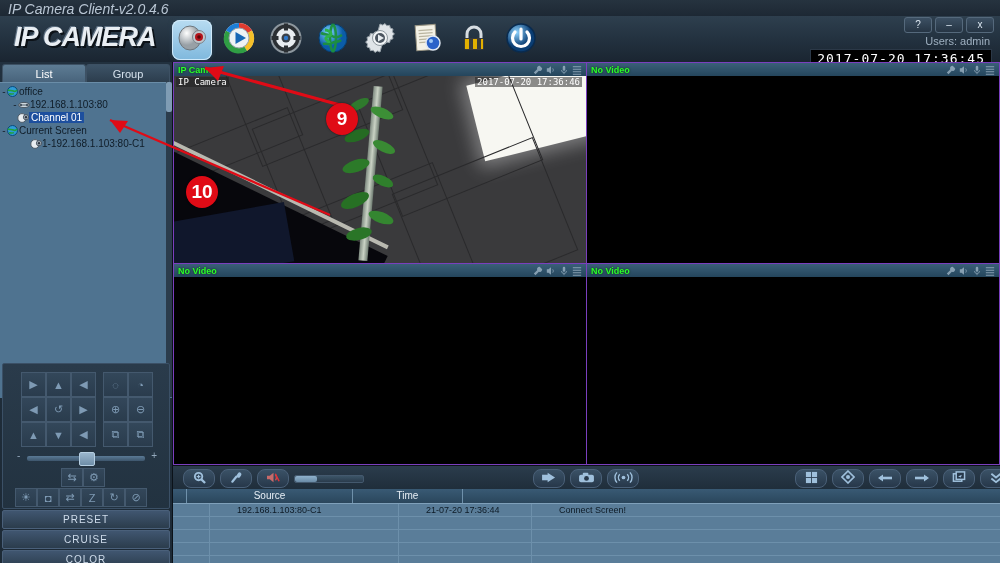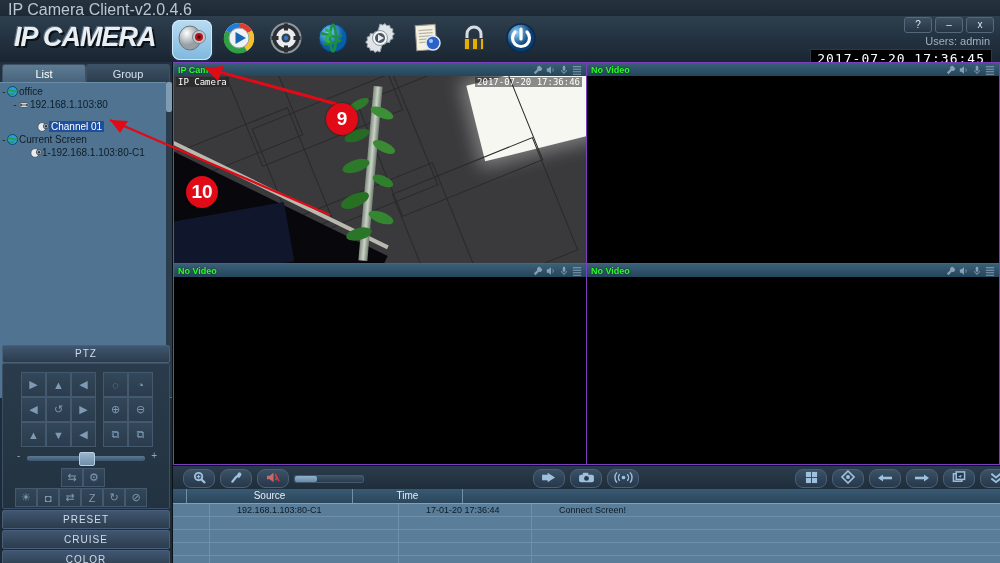--- a/index.html
+++ b/index.html
@@ -5,21 +5,21 @@
   html,body{margin:0;padding:0;background:#0b0f14;}
   body{width:1000px;height:563px;overflow:hidden;
        font-family:"Liberation Sans",sans-serif;color:#cfd9e3;}
   #app{position:relative;width:1000px;height:563px;
        background:linear-gradient(#1b2733,#16202b);overflow:hidden;}
 
   
   .titlebar{position:absolute;left:0;top:0;width:1000px;height:16px;
             background:linear-gradient(#26333f,#1d2834);
             border-bottom:1px solid #0d141b;}
-  .titlebar .ttl{position:absolute;left:8px;top:1px;font-size:16px;color:#b9c6d4;}
+  .titlebar .ttl{position:absolute;left:8px;top:1px;font-size:14px;color:#b9c6d4;font-style:italic;}
 
   
   .header{position:absolute;left:0;top:16px;width:1000px;height:46px;
           background:linear-gradient(180deg,#2e3f4e 0%,#243341 45%,#1a2531 100%);
           border-bottom:1px solid #0a1016;}
   .brand{position:absolute;left:14px;top:6px;font-size:27px;font-weight:bold;
          font-style:italic;letter-spacing:-1px;color:#e9eef3;
          text-shadow:2px 2px 0 #0c1218,-1px -1px 0 #5f7183;}
 
   .tbar{position:absolute;left:172px;top:2px;height:44px;display:flex;align-items:center;gap:7px;}
@@ -275,41 +275,40 @@
               <circle cx="6.5" cy="5.5" r="5" fill="#2f9ad6" stroke="#0a4a7a"></circle>
               <path d="M1.8 4c2 1 4 0 5.5 1s2.5 0 3.8-1" stroke="#23a03c" stroke-width="1.6" fill="none"></path>
               <path d="M3 8c2-.5 3 .6 5-.4" stroke="#23a03c" stroke-width="1.6" fill="none"></path>
             </svg></span><span class="lbl">office</span></div>
         <div class="tnode" style="padding-left: 17px; margin-top: 1px;"><span class="exp" style="left: 11px;">-</span><span class="ico"><svg width="14" height="11" viewBox="0 0 14 11">
               <ellipse cx="7" cy="6" rx="5.5" ry="2.6" fill="#cfd9e0" stroke="#4d5a66"></ellipse>
               <path d="M2 6h10" stroke="#4d5a66"></path>
               <circle cx="4" cy="6" r="1" fill="#33424f"></circle>
               <circle cx="10" cy="6" r="1" fill="#33424f"></circle>
             </svg></span><span class="lbl">192.168.1.103:80</span></div>
-        <div class="tnode" style="padding-left: 36px; margin-top: 10px;"><span class="exp" style="left: 22px;"></span><span class="ico"><svg width="14" height="11" viewBox="0 0 14 11">
+        <div class="tnode" style="padding-left: 16px; margin-top: 1px;"><span class="exp" style="left: 22px;"></span><span class="ico"><svg width="14" height="11" viewBox="0 0 14 11">
               <ellipse cx="6" cy="6" rx="4.2" ry="4.4" fill="#e8edf1" stroke="#4d5a66"></ellipse>
               <circle cx="10" cy="5.2" r="2.6" fill="#aeb8c0" stroke="#465260"></circle>
               <circle cx="10" cy="5.2" r="1.2" fill="#2a3440"></circle>
             </svg></span><span class="lbl sel">Channel 01</span></div>
         <div class="tnode" style="padding-left: 6px; margin-top: 1px;"><span class="exp" style="left: 0px;">-</span><span class="ico"><svg width="13" height="11" viewBox="0 0 13 11">
               <circle cx="6.5" cy="5.5" r="5" fill="#2f9ad6" stroke="#0a4a7a"></circle>
               <path d="M1.8 4c2 1 4 0 5.5 1s2.5 0 3.8-1" stroke="#23a03c" stroke-width="1.6" fill="none"></path>
               <path d="M3 8c2-.5 3 .6 5-.4" stroke="#23a03c" stroke-width="1.6" fill="none"></path>
             </svg></span><span class="lbl">Current Screen</span></div>
         <div class="tnode" style="padding-left: 29px; margin-top: 1px;"><span class="exp" style="left: 11px;"></span><span class="ico"><svg width="14" height="11" viewBox="0 0 14 11">
               <ellipse cx="6" cy="6" rx="4.2" ry="4.4" fill="#e8edf1" stroke="#4d5a66"></ellipse>
               <circle cx="10" cy="5.2" r="2.6" fill="#aeb8c0" stroke="#465260"></circle>
               <circle cx="10" cy="5.2" r="1.2" fill="#2a3440"></circle>
             </svg></span><span class="lbl">1-192.168.1.103:80-C1</span></div>
       </div>
     <div class="scrollv">
         <i></i>
       </div>
 
-    <div class="ptzhdr">PTZ</div>
     <div class="ptzbox">
       <div class="pad" id="ptz-pad">
           <div class="pk">
             <span>▶</span>
           </div>
           <div class="pk">
             <span>▲</span>
           </div>
           <div class="pk">
             <span>◀</span>
@@ -608,21 +607,21 @@
         <div class="c0"></div>
         <div class="c1">Source</div>
         <div class="c2">Time</div>
       </div>
     <div id="erows">
         <div class="erow">
           <div class="c0">
             <div class="dot"></div>
           </div>
           <div class="c1">192.168.1.103:80-C1</div>
-          <div class="c2">17-01-20 17:36:44</div>
+          <div class="c2">21-07-20 17:36:44</div>
           <div class="c3">Connect Screen!</div>
         </div>
         <div class="erow">
           <div class="c0"></div>
           <div class="c1"></div>
           <div class="c2"></div>
           <div class="c3"></div>
         </div>
         <div class="erow">
           <div class="c0"></div>

